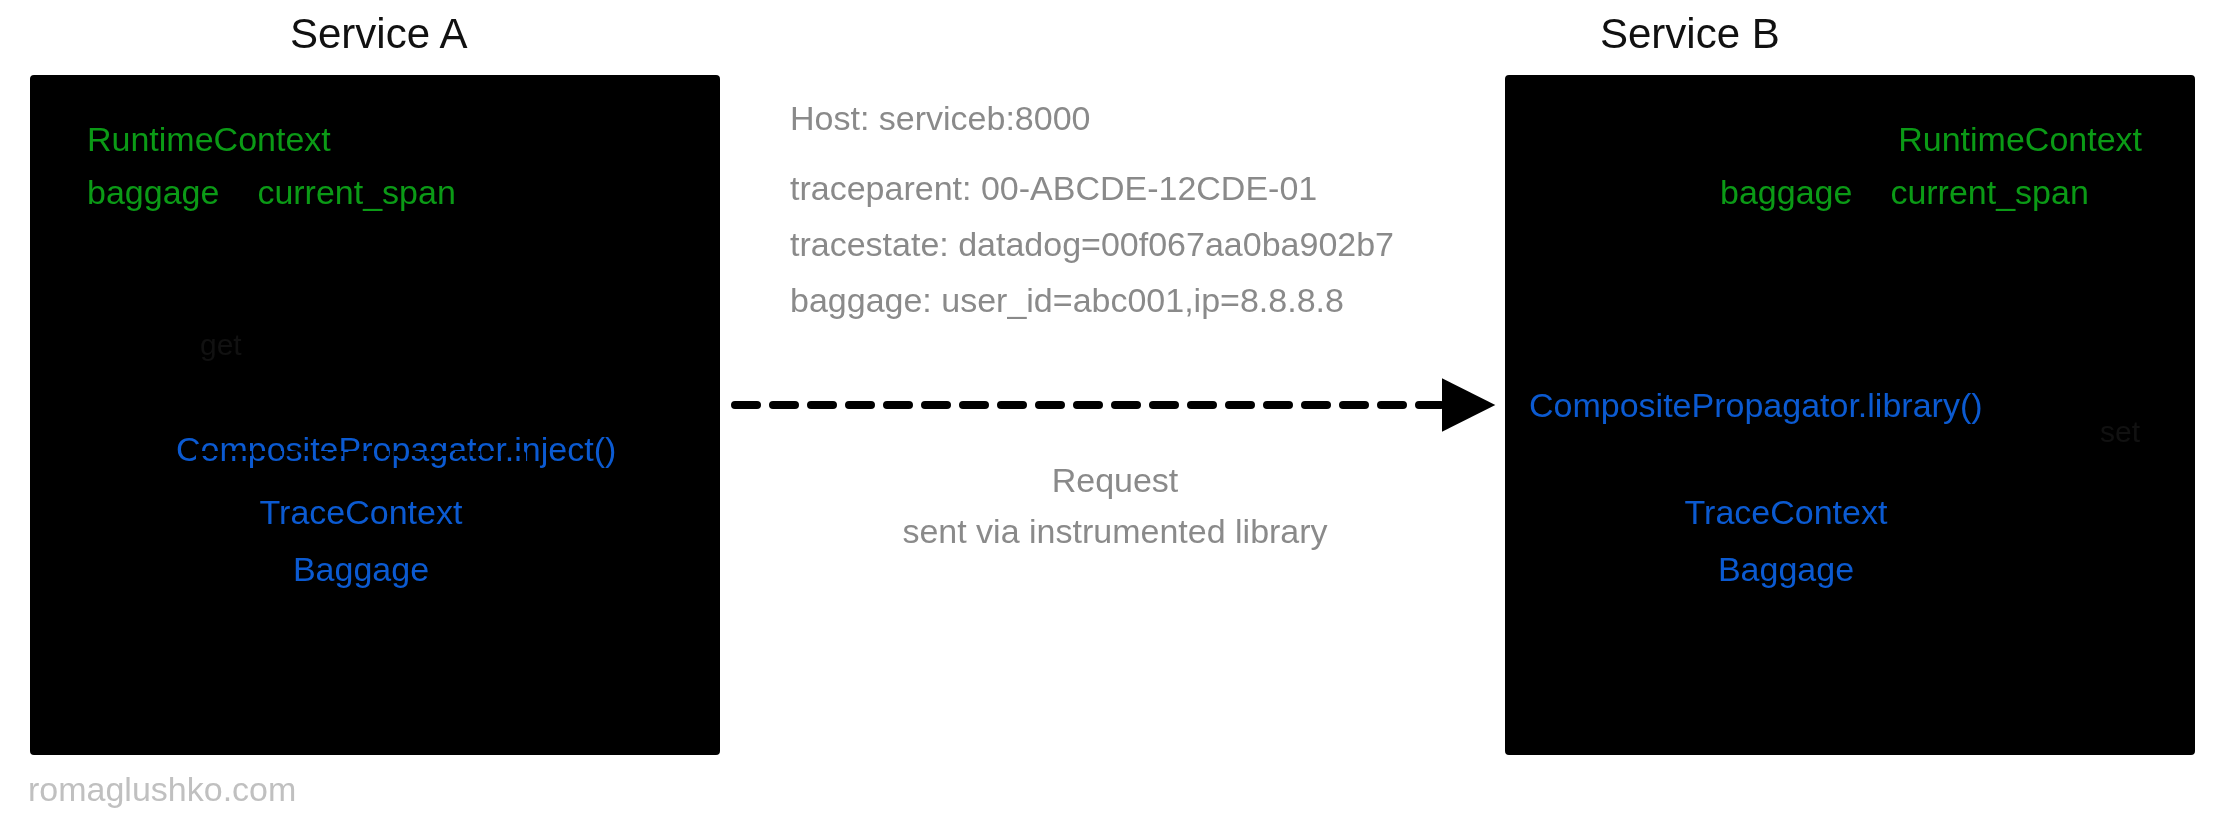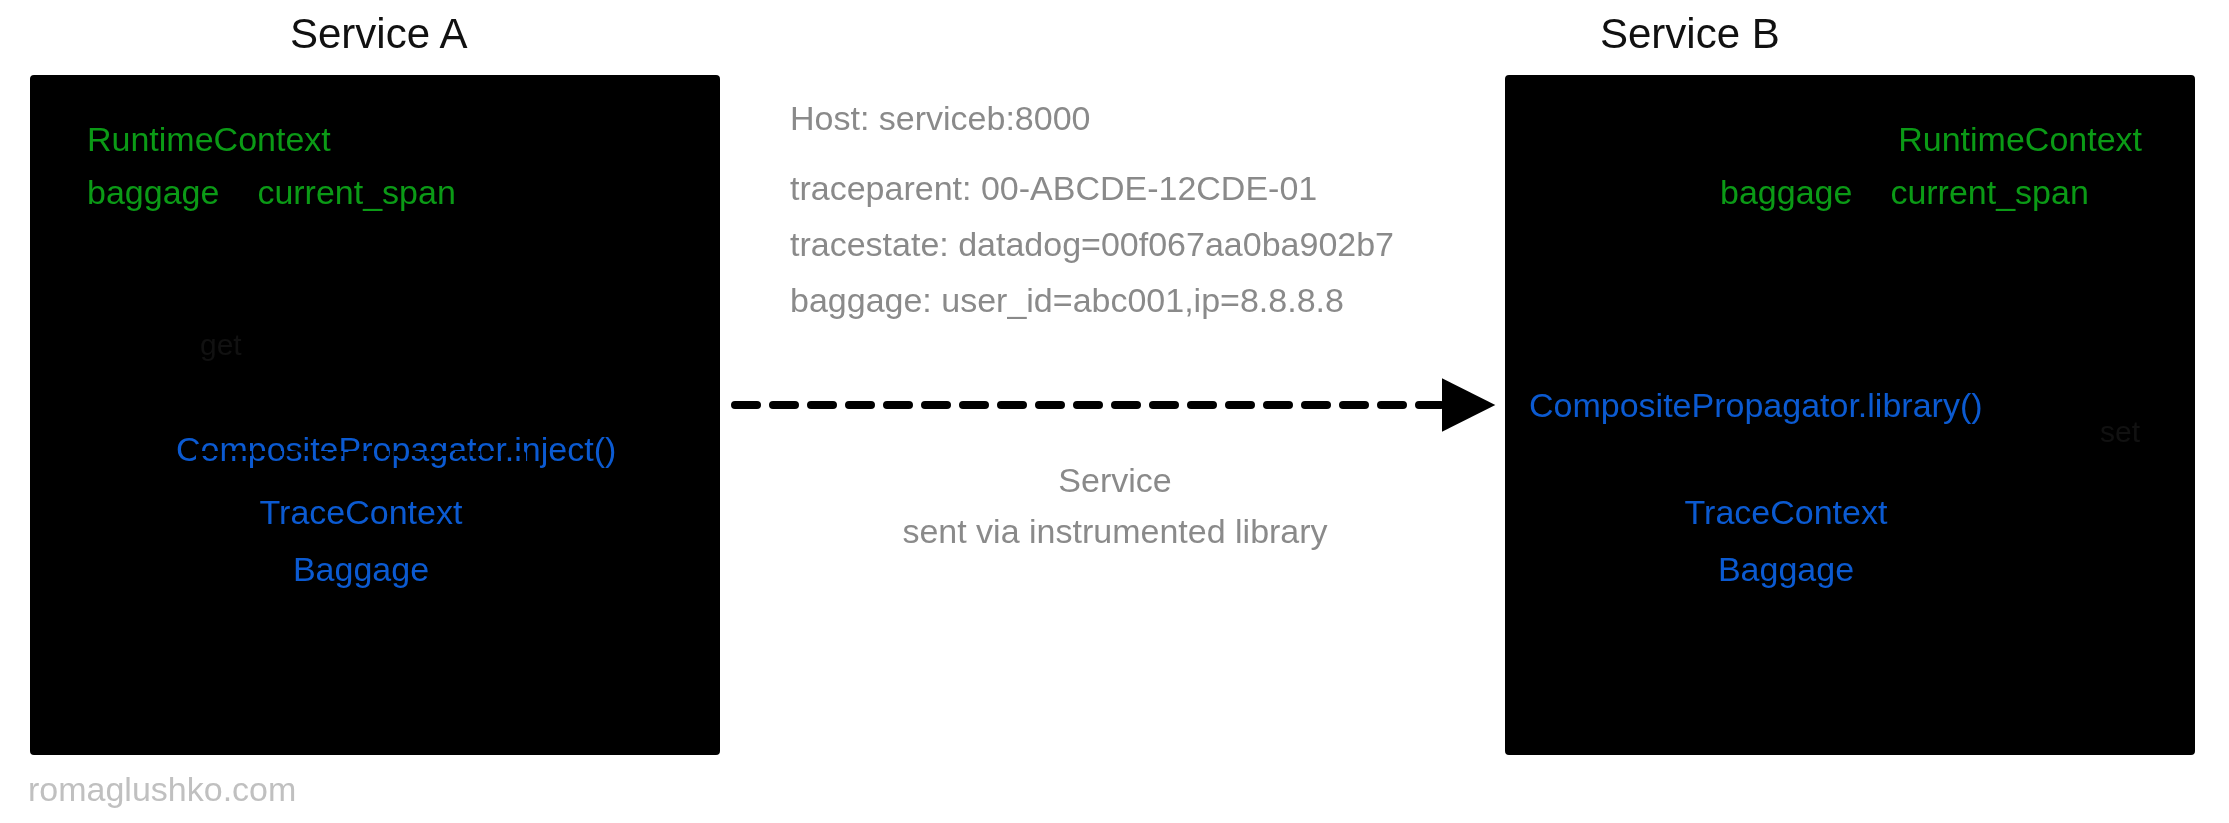--- a/index.html
+++ b/index.html
@@ -80,21 +80,21 @@
 
   <div class="abs http-block gray" style="left:790px; top:90px; width:650px;">
     <div>Host: serviceb:8000</div>
     <div class="spacer"></div>
     <div>traceparent: 00-ABCDE-12CDE-01</div>
     <div>tracestate: datadog=00f067aa0ba902b7</div>
     <div>baggage: user_id=abc001,ip=8.8.8.8</div>
   </div>
 
   <div class="abs caption gray" style="left:790px; top:455px; width:650px;">
-    <div>Service</div>
+    <div>Request</div>
     <div>sent via instrumented library</div>
   </div>
 
   <div class="abs service-box" style="left:1505px; top:75px; width:690px; height:680px;">
 
     <div class="abs dashed-box" style="left:180px; top:22px; width:480px; height:140px; padding:12px 24px;">
       <div class="runtime-title green" style="text-align:right;">RuntimeContext</div>
       <div class="runtime-entries green" style="margin-top:14px;">
         <span>baggage</span>
         <span>current_span</span>

